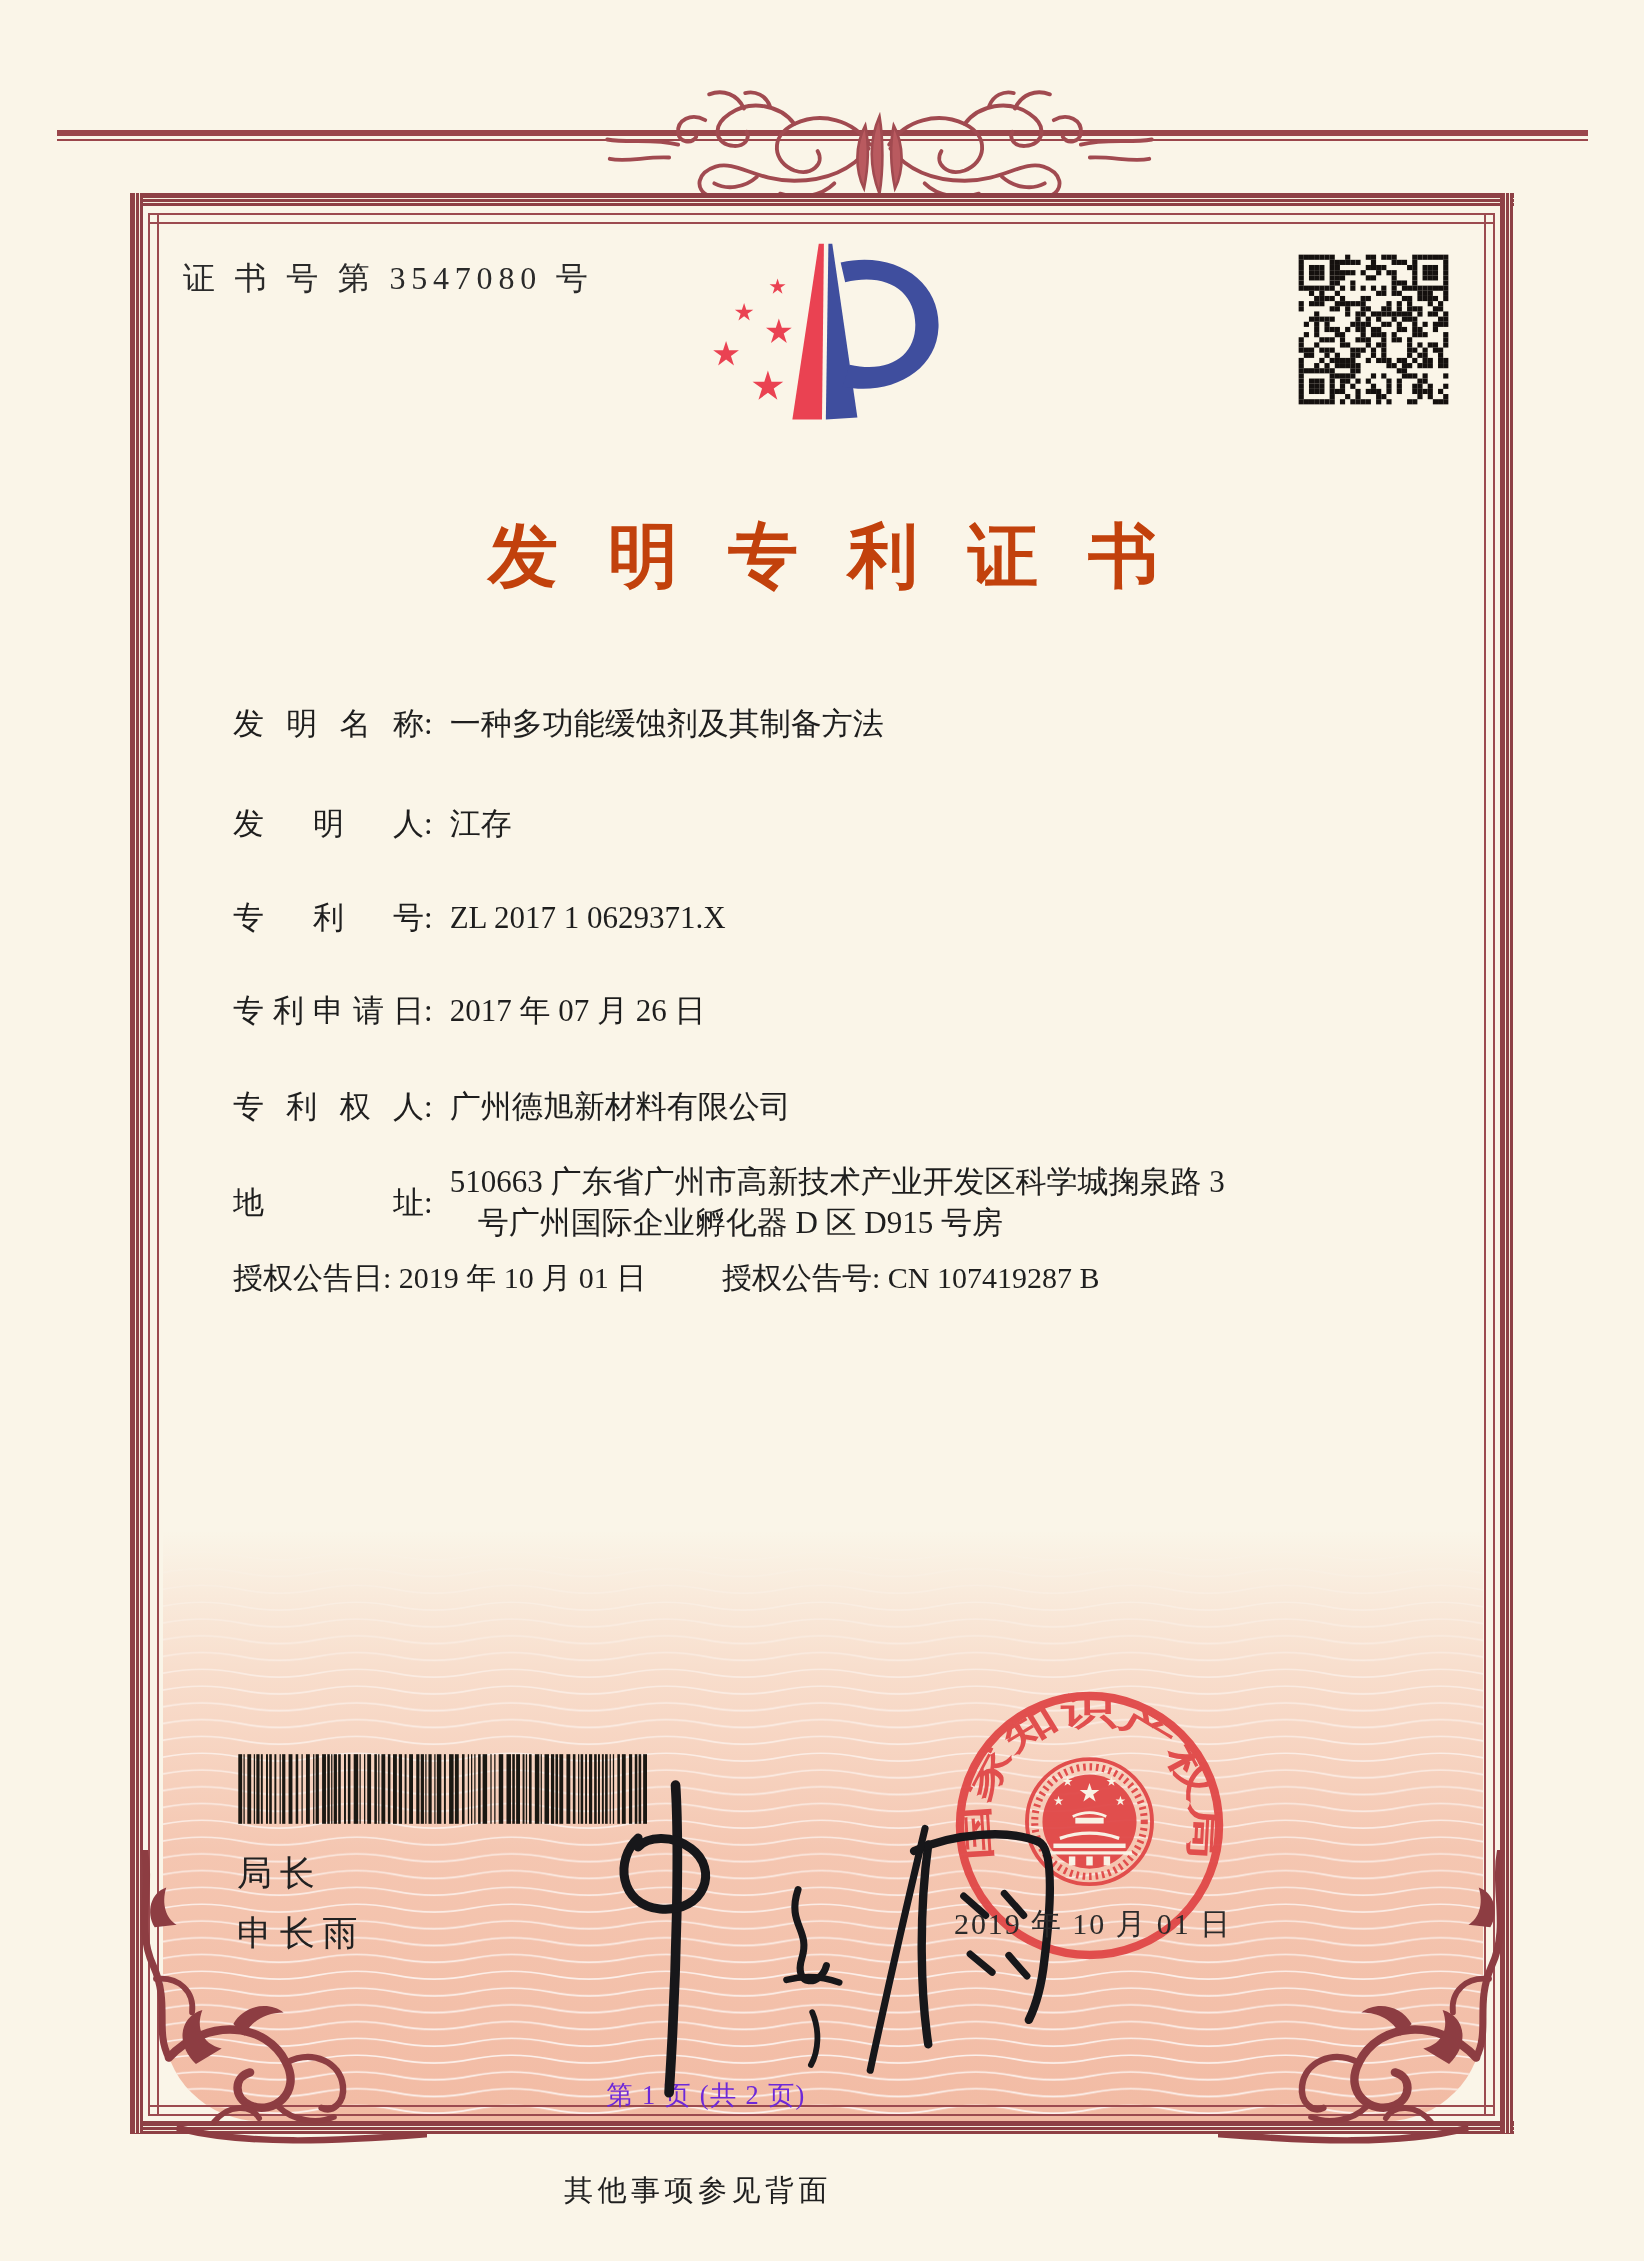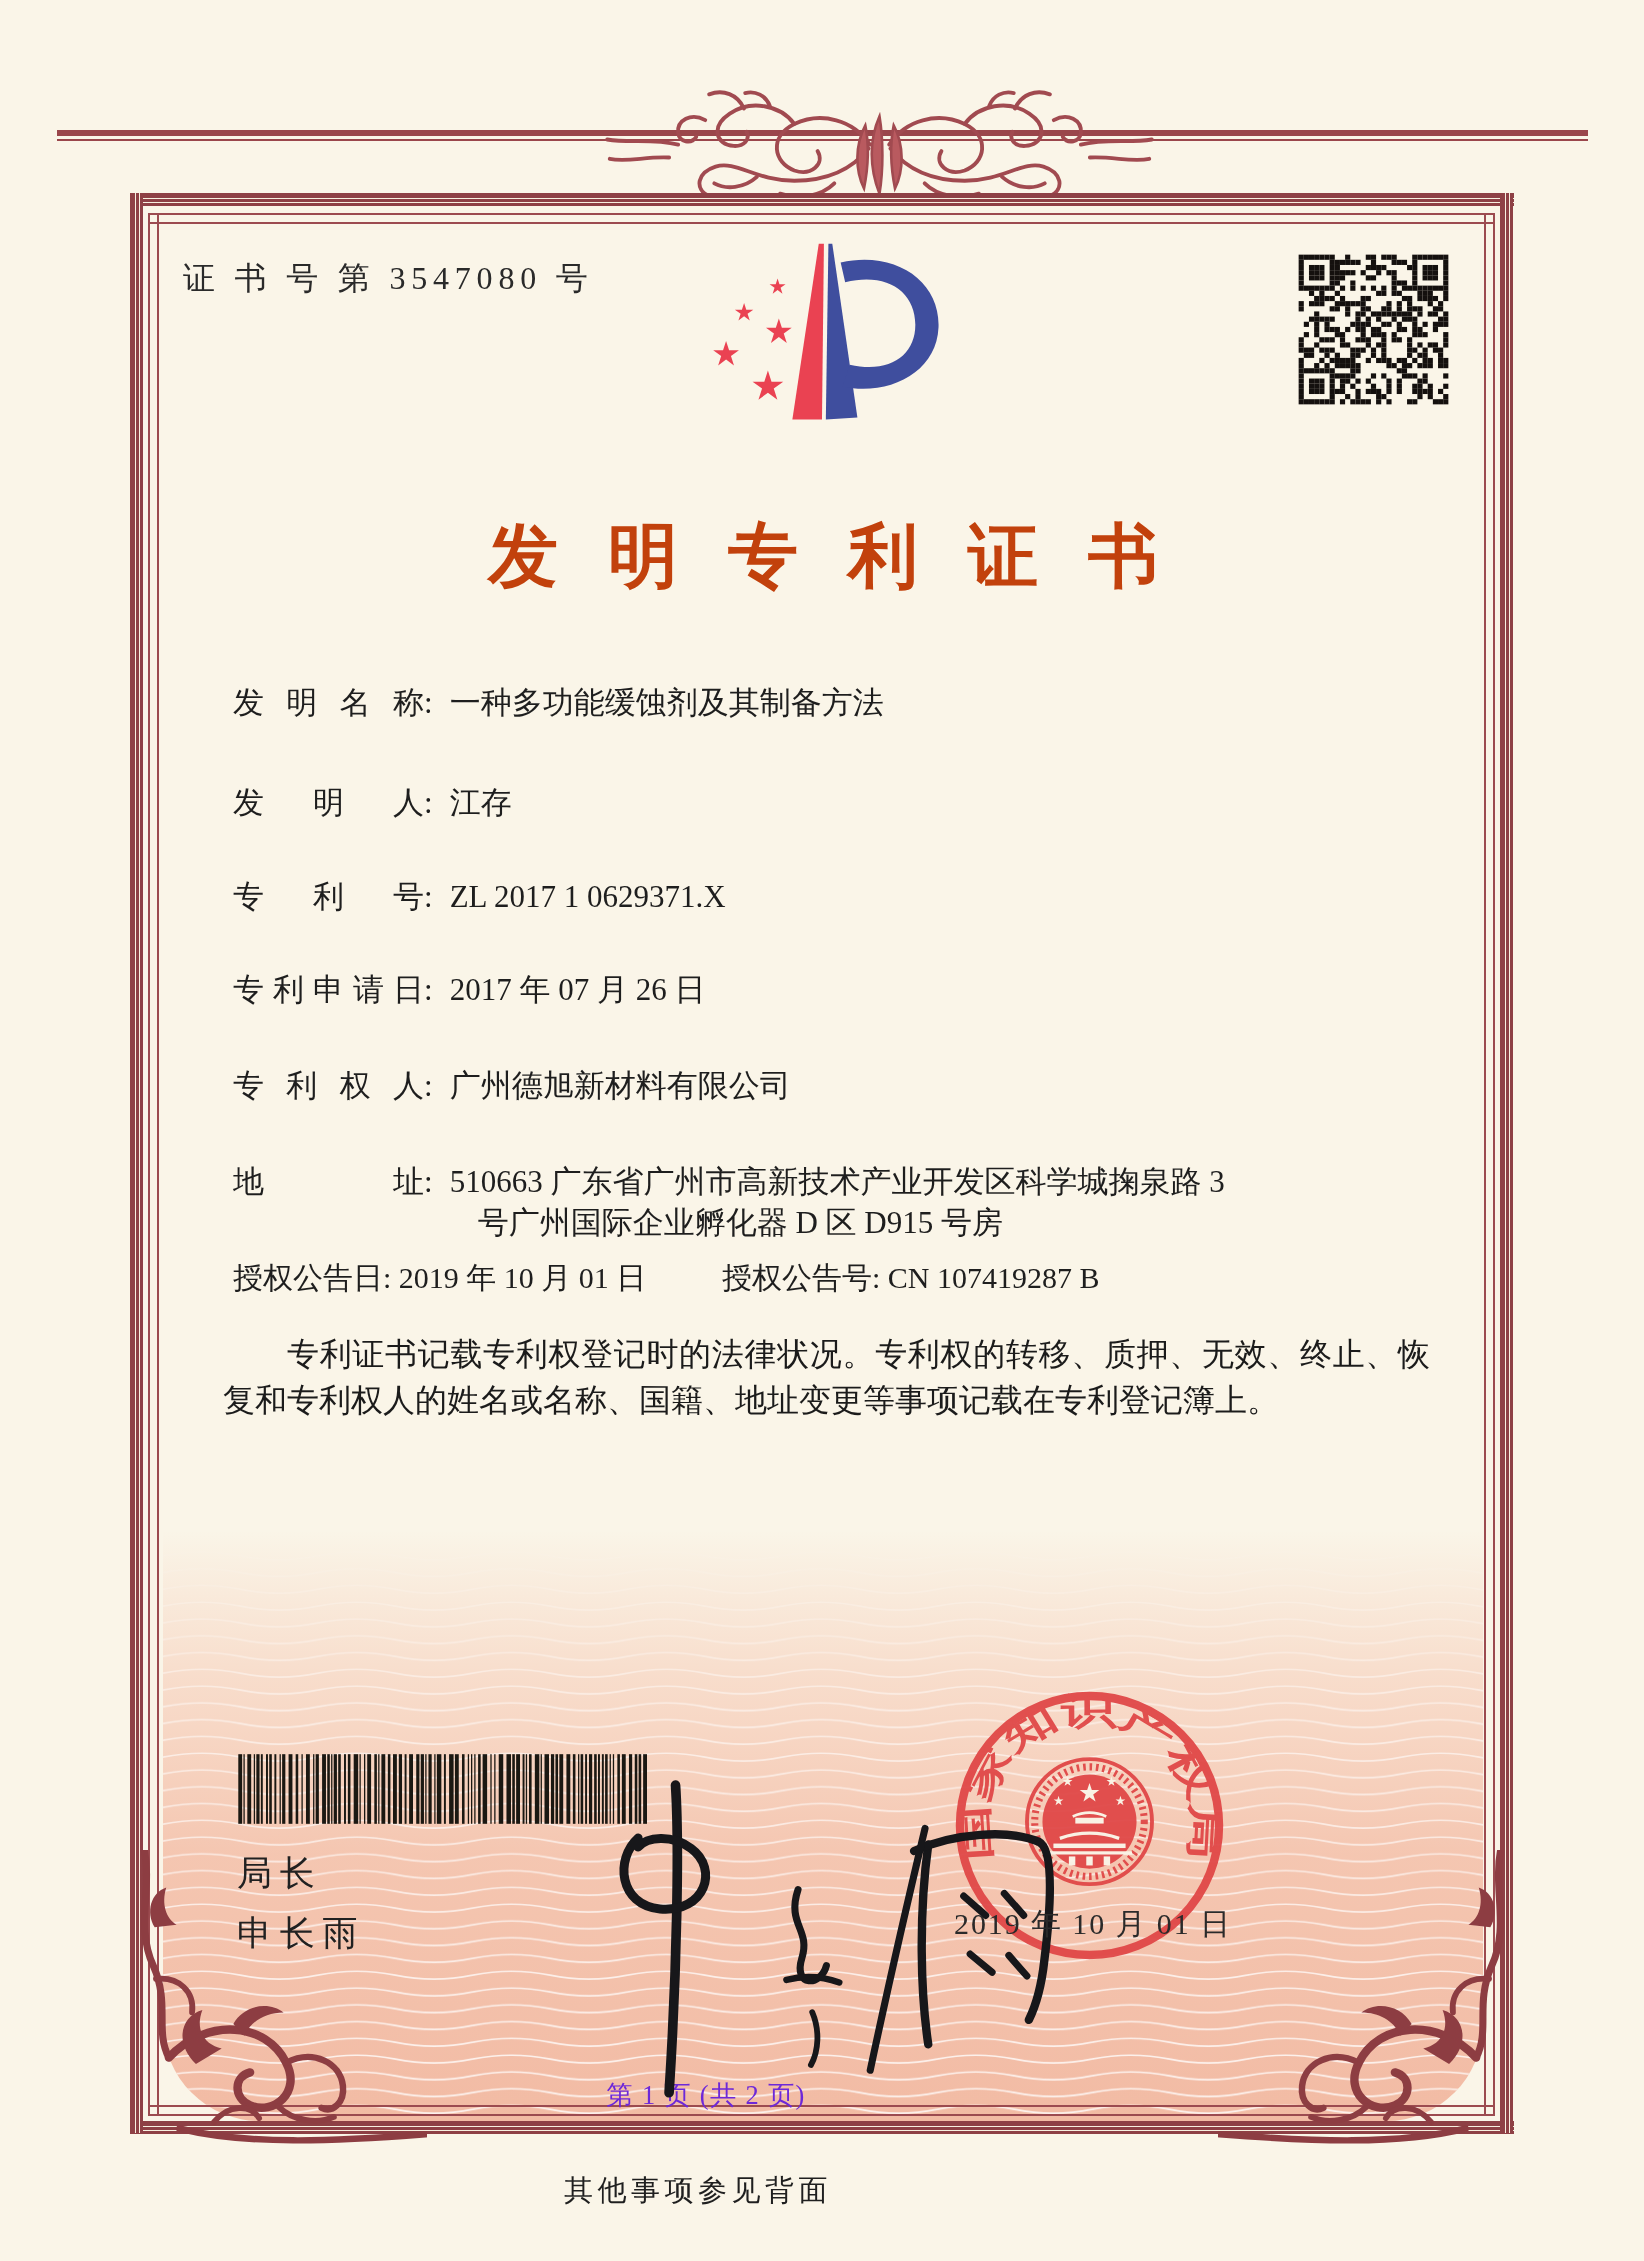--- a/index.html
+++ b/index.html
@@ -13,21 +13,21 @@
   
   .rule-thick{background:#9a464b;}
   .band-h{background:linear-gradient(180deg,#8e4045 0 5.2px,#f7f0e0 5.2px 6.4px,#8e4045 6.4px 9px,#f7f0e0 9px 10.3px,#8e4045 10.3px 13px);}
   .band-v{background:linear-gradient(90deg,#8e4045 0 5.2px,#f7f0e0 5.2px 6.4px,#8e4045 6.4px 9px,#f7f0e0 9px 10.3px,#8e4045 10.3px 13px);}
   .thin-h{background:linear-gradient(180deg,#9c4b50 0 1.9px,rgba(0,0,0,0) 1.9px 9px,#9c4b50 9px 11px);}
   .thin-v{background:linear-gradient(90deg,#9c4b50 0 1.9px,rgba(0,0,0,0) 1.9px 9px,#9c4b50 9px 11px);}
   
   .cert-no{font-size:32px;letter-spacing:5.8px;color:#2a2a2a;}
   .title{font-size:70px;font-weight:700;letter-spacing:50px;white-space:nowrap;color:#c2410c;}
   .frow{font-size:31px;white-space:nowrap;}
-  .flabel{display:inline-block;width:191px;text-align:justify;text-align-last:justify;}
+  .flabel{display:inline-block;width:191px;text-align:justify;text-align-last:justify;margin-top:21px;}
   .fcolon{display:inline;}
   .fval{margin-left:17px;}
   .addr-val{display:inline-block;vertical-align:top;width:1006px;line-height:41px;white-space:normal;}
   .addr-l2{padding-left:28px;}
   .grant{font-size:30px;white-space:nowrap;}
   .paras{width:1207px;font-size:32px;line-height:46px;text-align:justify;color:#1b1b1b;}
   .paras p{margin:0 0 3.9px 0;text-indent:2em;}
   .officer{font-size:35px;letter-spacing:7.7px;color:#212121;}
   .seal-date{font-size:30px;letter-spacing:1.9px;color:#2a2a2a;z-index:7;}
   .page-num{font-size:26.4px;letter-spacing:1.3px;color:#6d28d9;}
@@ -598,21 +598,20 @@
 </div>
 
 <div class="abs grant" style="left:233px;top:1258px;z-index:4;">
   <span>授权公告日</span><span>: </span><span>2019 年 10 月 01 日</span>
 </div>
 <div class="abs grant" style="left:722px;top:1258px;z-index:4;">
   <span>授权公告号</span><span>: </span><span>CN 107419287 B</span>
 </div>
 
 <div class="abs paras" style="left:223px;top:1331px;z-index:4;">
-  <p>专利证书记载专利权登记时的法律状况。专利权的转移、质押、无效、终止、恢复和专利权人的姓名或名称、国籍、地址变更等事项记载在专利登记簿上。</p>
 </div>
 
 <svg class="abs" style="left:237px;top:1754px;z-index:4;" width="410" height="70" viewBox="0 0 636 108">
   <g id="barcode-bars" fill="#1b1812">
       <rect x="2" y="0" width="6" height="108"></rect>
       <rect x="10" y="0" width="2" height="108"></rect>
       <rect x="16" y="0" width="6" height="108"></rect>
       <rect x="26" y="0" width="2" height="108"></rect>
       <rect x="30" y="0" width="5" height="108"></rect>
       <rect x="37" y="0" width="3" height="108"></rect>

